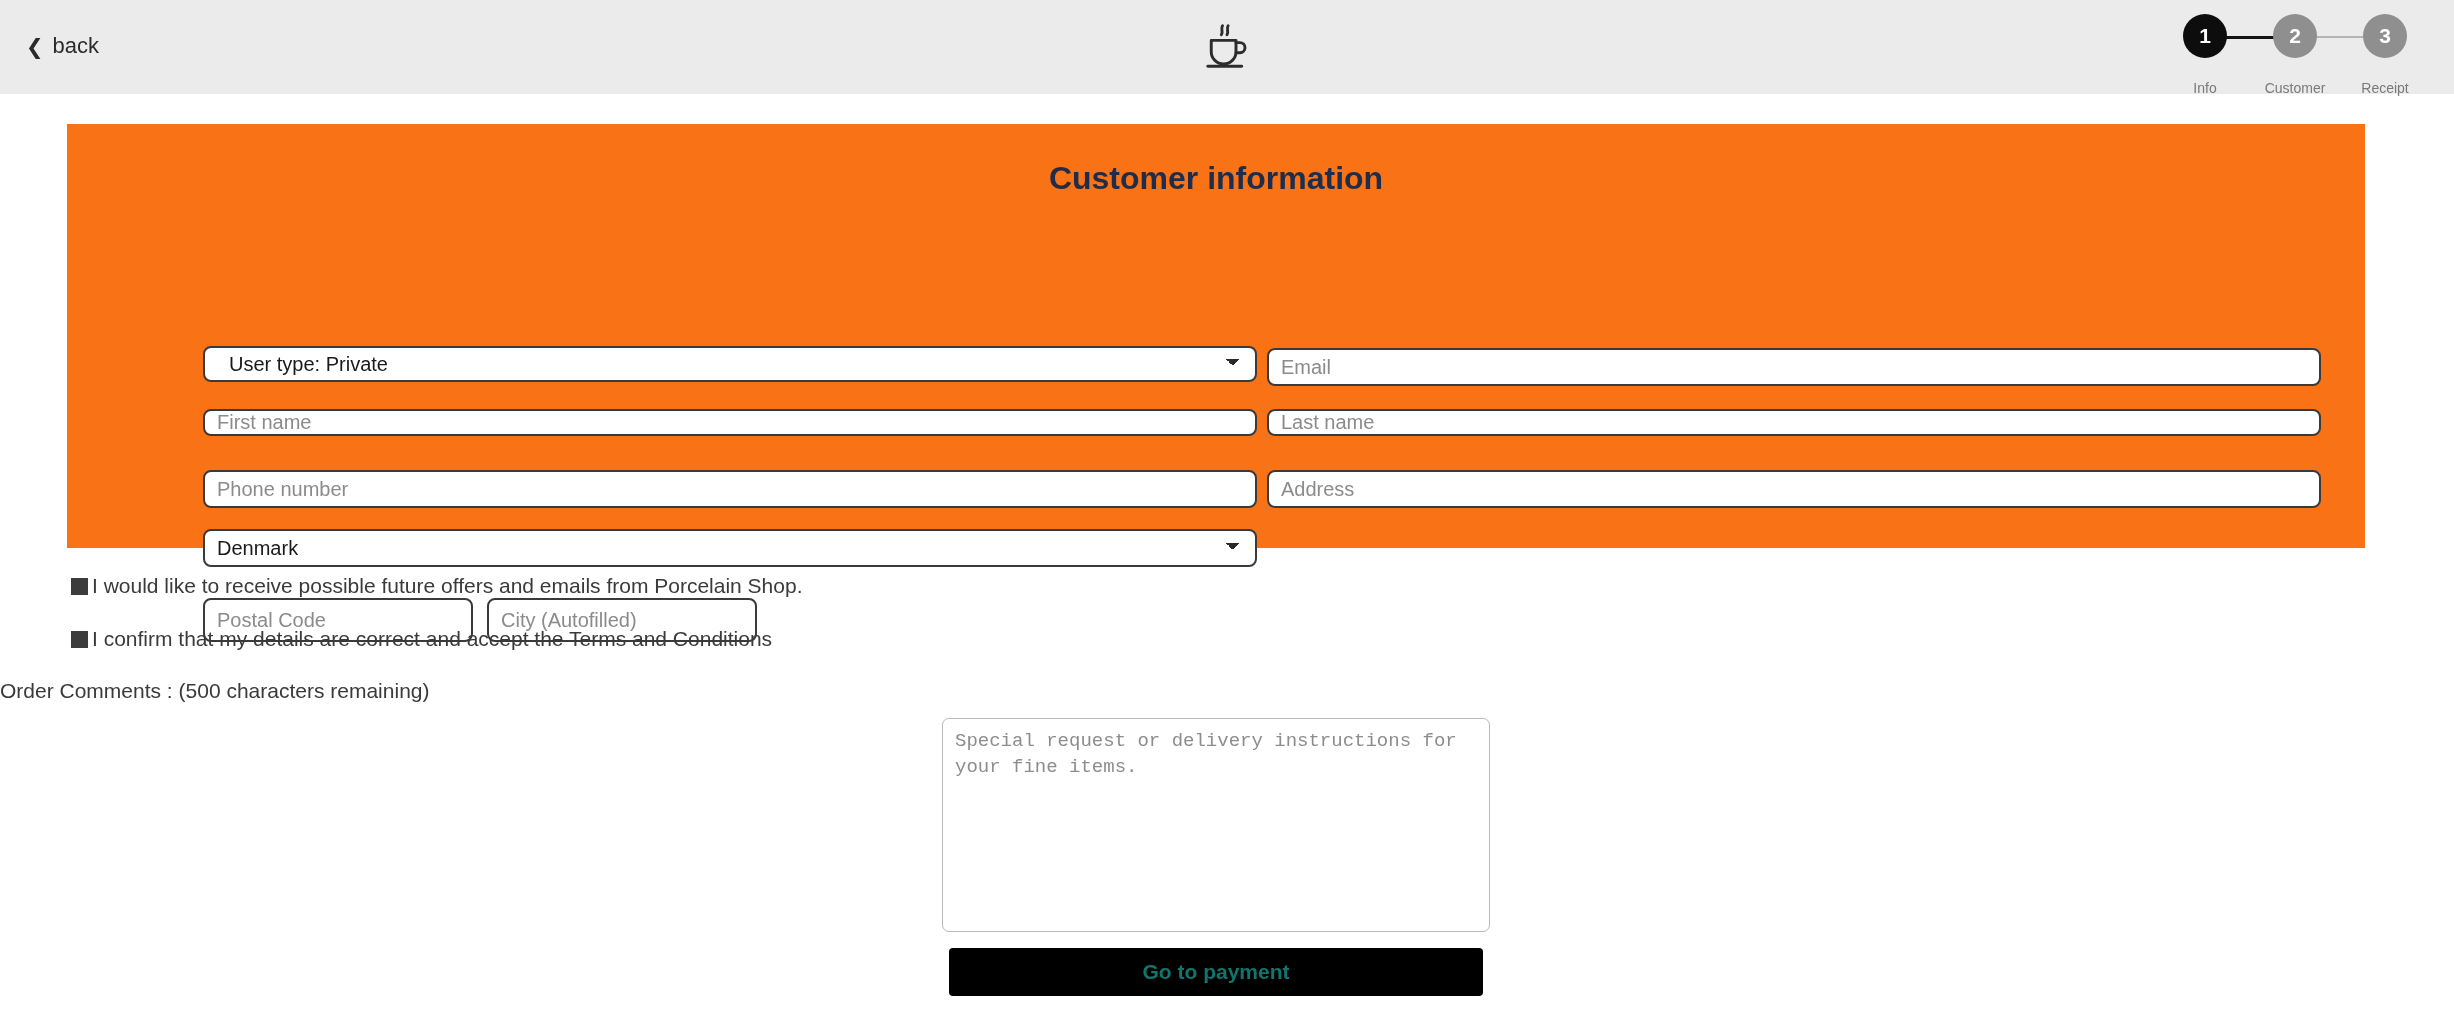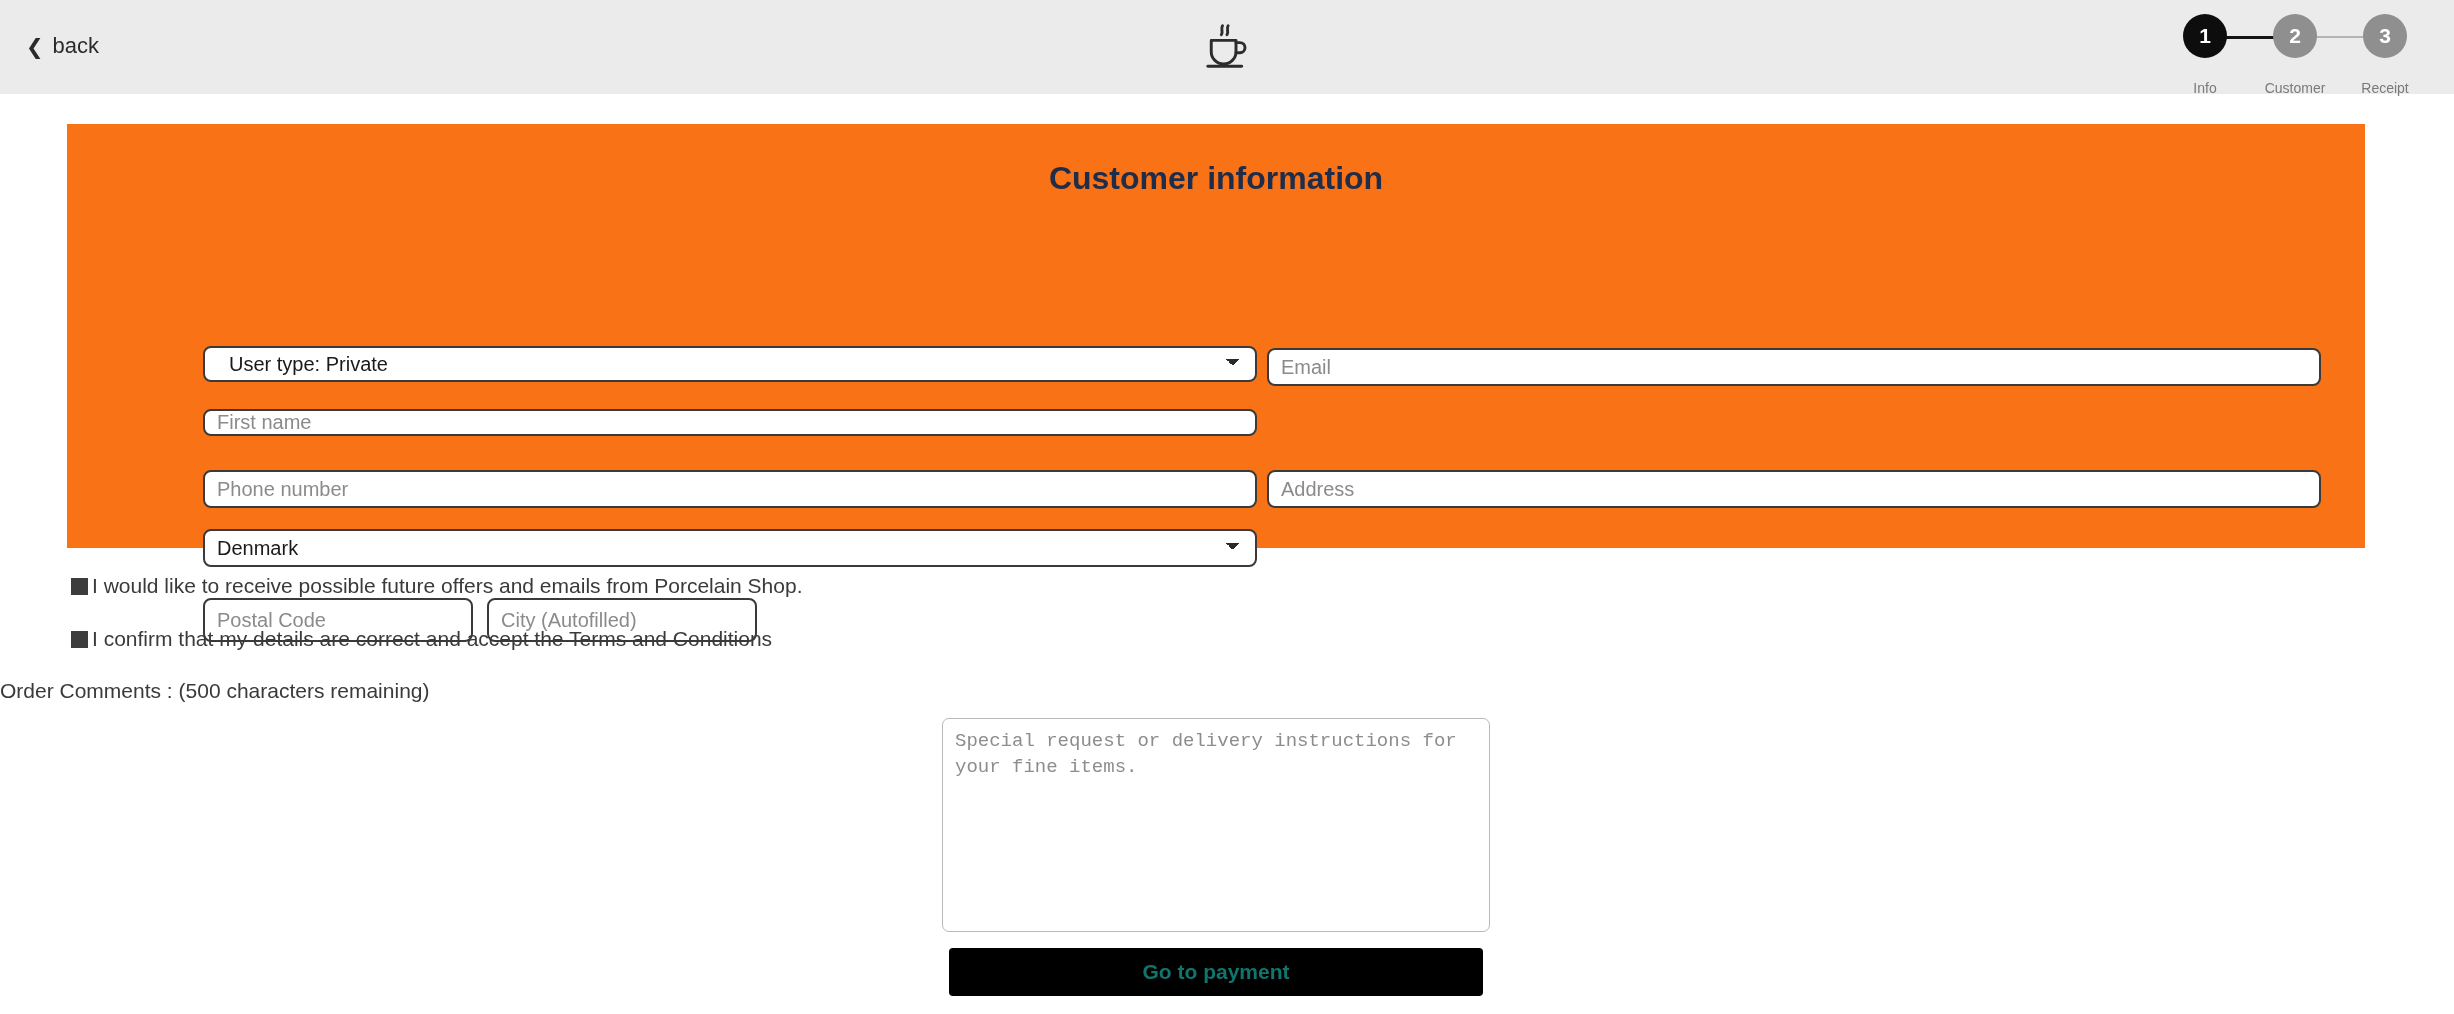--- a/index.html
+++ b/index.html
@@ -255,20 +255,21 @@
   <div class="panel-title">Customer information</div>
 
   <select class="field col-left row1">
     <option>User type: Private</option>
   </select>
 
   <input class="field col-right row1b" type="text" placeholder="Email" style="">
 
   <input class="field col-left row2" type="text" placeholder="First name" style="">
 
+  <input class="field col-right row2" type="text" placeholder="Last name" style="">
 
   <input class="field col-left row3" type="text" placeholder="Phone number" style="">
 
   <input class="field col-right row3" type="text" placeholder="Address" style="">
 
   <select class="field col-left row4">
     <option>Denmark</option>
   </select>
 
   <input class="field postal" type="text" placeholder="Postal Code" style="">

